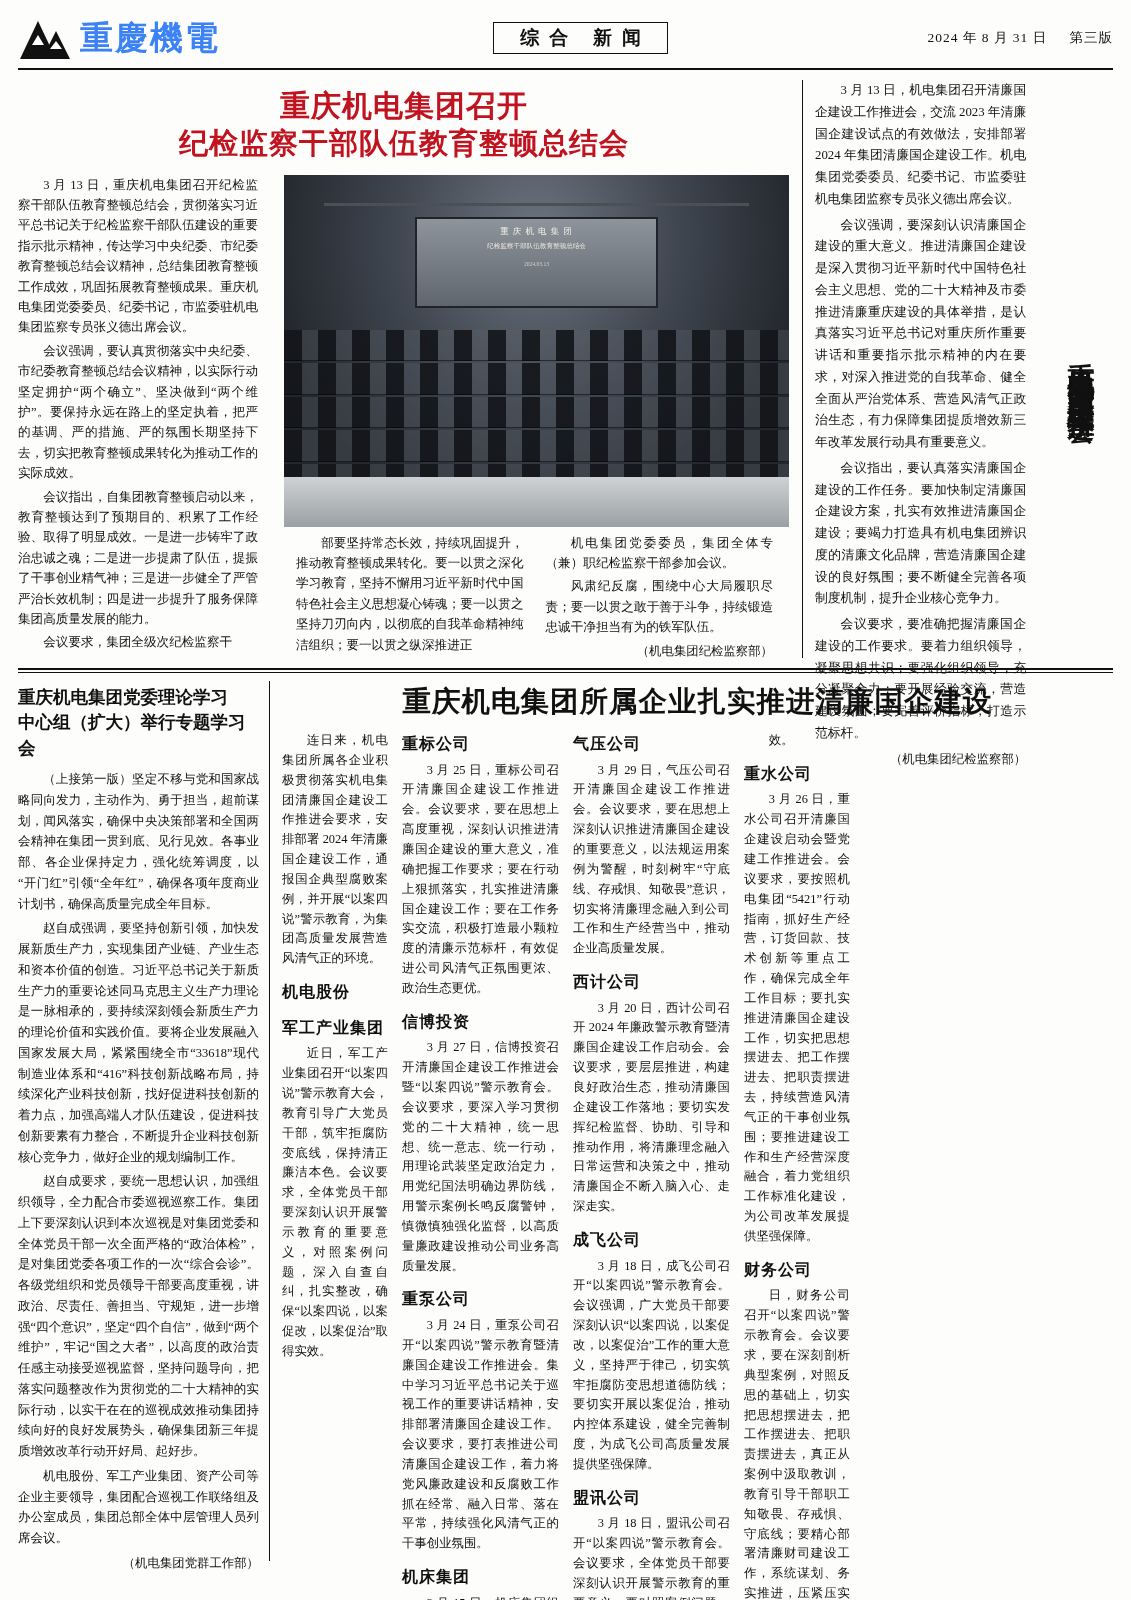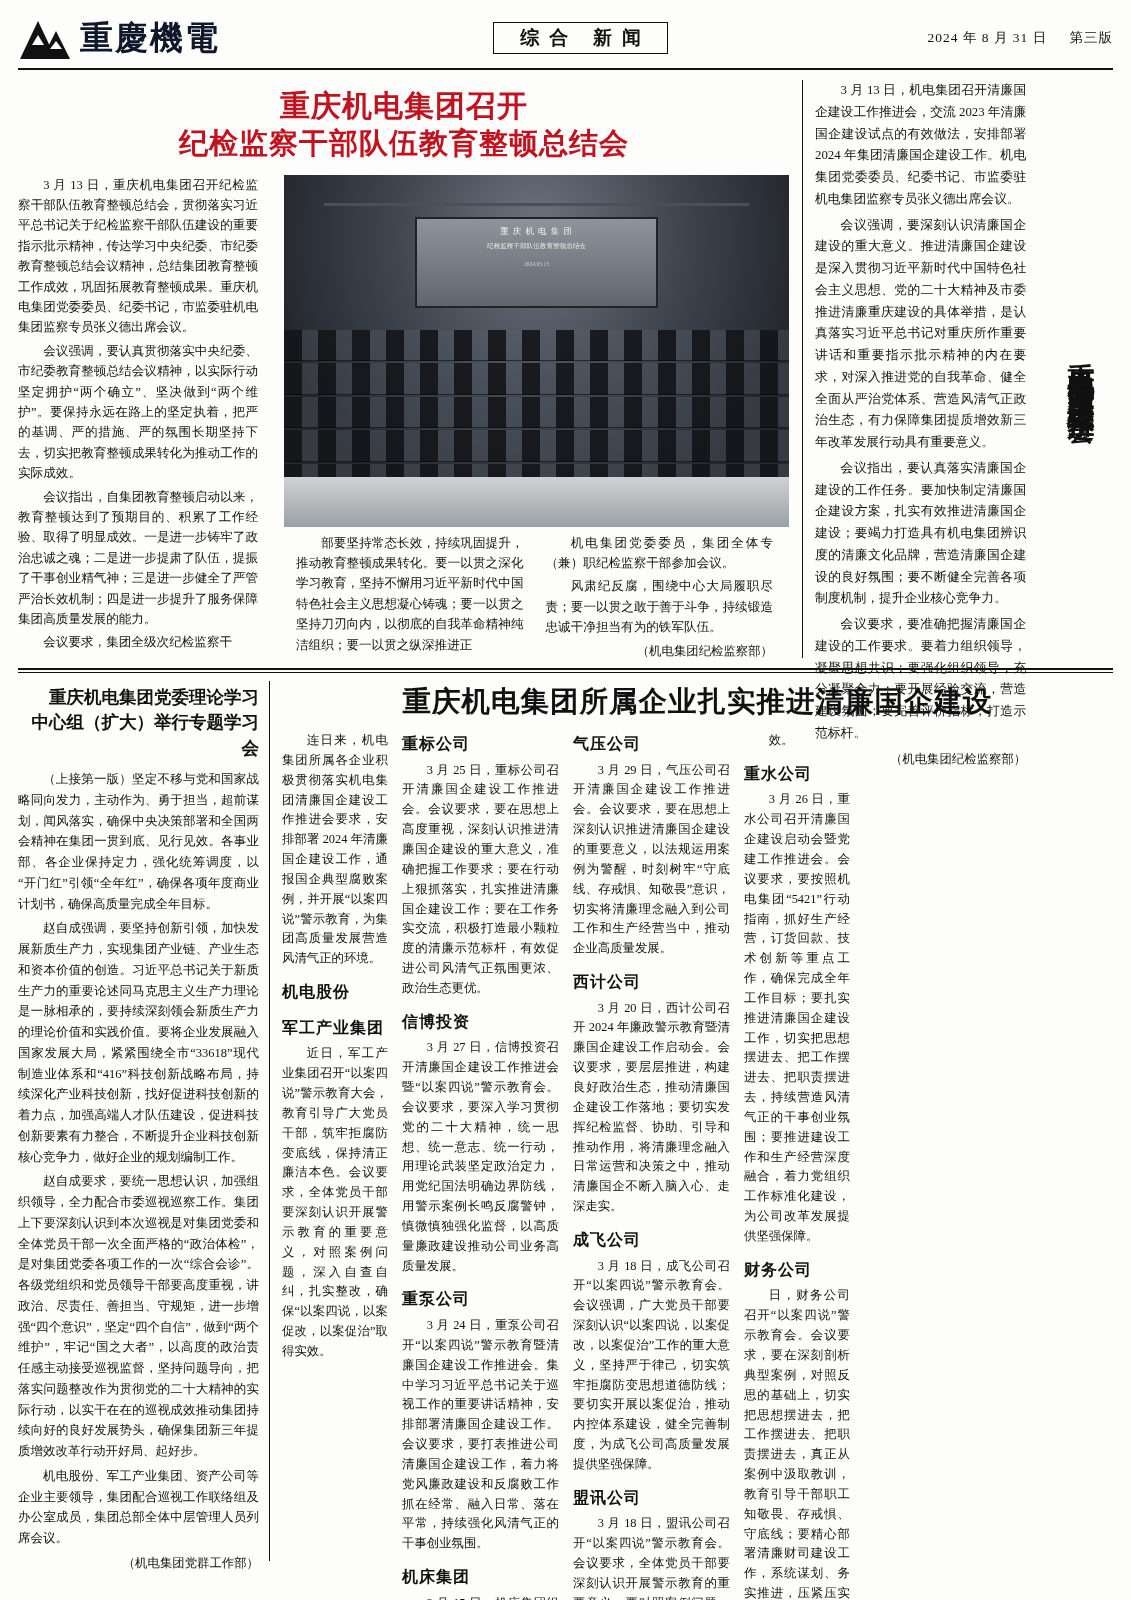--- a/index.html
+++ b/index.html
@@ -10,21 +10,21 @@
     font-family:"Liberation Serif", "DejaVu Serif", serif;
     color:#111;
     overflow:hidden;
   }
   .page { position:relative; width:1131px; height:1600px; padding:12px 18px 0 18px; }
 
   
   .masthead { display:flex; align-items:center; height:58px; border-bottom:2.5px solid #111; padding-bottom:4px; }
   .logo-wrap { display:flex; align-items:center; gap:8px; width:330px; }
   .logo-mark { width:54px; height:46px; flex:0 0 auto; }
-  .logo-text { font-family:Liberation Mono, monospace; font-weight:bold; font-size:33px; letter-spacing:2px; color:#0f172a; }
+  .logo-text { font-family:Liberation Mono, monospace; font-weight:bold; font-size:33px; letter-spacing:2px; color:#3b82f6; }
   .masthead-center { flex:1; display:flex; justify-content:center; }
   .sec-box { border:1.5px solid #111; padding:2px 16px; font-size:19px; font-weight:bold; letter-spacing:10px; text-indent:10px; }
   .masthead-right { width:300px; text-align:right; font-size:13.5px; letter-spacing:1px; }
   .masthead-right span { margin-left:18px; }
 
   
   .top-block { display:flex; margin-top:10px; height:578px; }
   .lead { width:785px; padding-right:12px; border-right:1.2px solid #111; }
   .lead-title { text-align:center; color:#c1121f; font-weight:bold; font-size:30px; line-height:1.30; letter-spacing:1px; margin:6px 0 12px 0; }
   .lead-title div:nth-child(2){ font-size:29px; }
@@ -72,21 +72,21 @@
     font-size:27px; font-weight:bold; letter-spacing:3px; line-height:1.05;
     text-align:center;
   }
 
   .hr-thick { border-top:2.5px solid #111; margin:10px 0 0 0; }
   .hr-thin { border-top:1px solid #111; margin:2px 0 8px 0; }
 
   
   .bottom { display:flex; height:880px; }
   .study { width:252px; padding-right:10px; border-right:1.2px solid #111; }
-  .study-title { text-align:right; font-weight:bold; font-size:17.5px; line-height:1.45; margin:4px 0 8px 0; }
+  .study-title { text-align:left; font-weight:bold; font-size:17.5px; line-height:1.45; margin:4px 0 8px 0; }
   .study-body { font-size:12.5px; line-height:1.66; text-align:justify; }
   .study-body p { margin:0 0 4px 0; text-indent:2em; }
 
   .enterprises { flex:1; padding-left:12px; }
   .ent-title { font-size:28.5px; font-weight:bold; text-align:center; letter-spacing:1px; margin:2px 0 10px 0; }
   .ent-cols { display:flex; gap:14px; }
   .ent-col { width:157px; font-size:12.4px; line-height:1.60; text-align:justify; }
   .ent-col.narrow { width:106px; }
   .ent-col h4 { font-size:16px; margin:10px 0 4px 0; font-weight:bold; letter-spacing:1px; }
   .ent-col h4.first { margin-top:0; }

